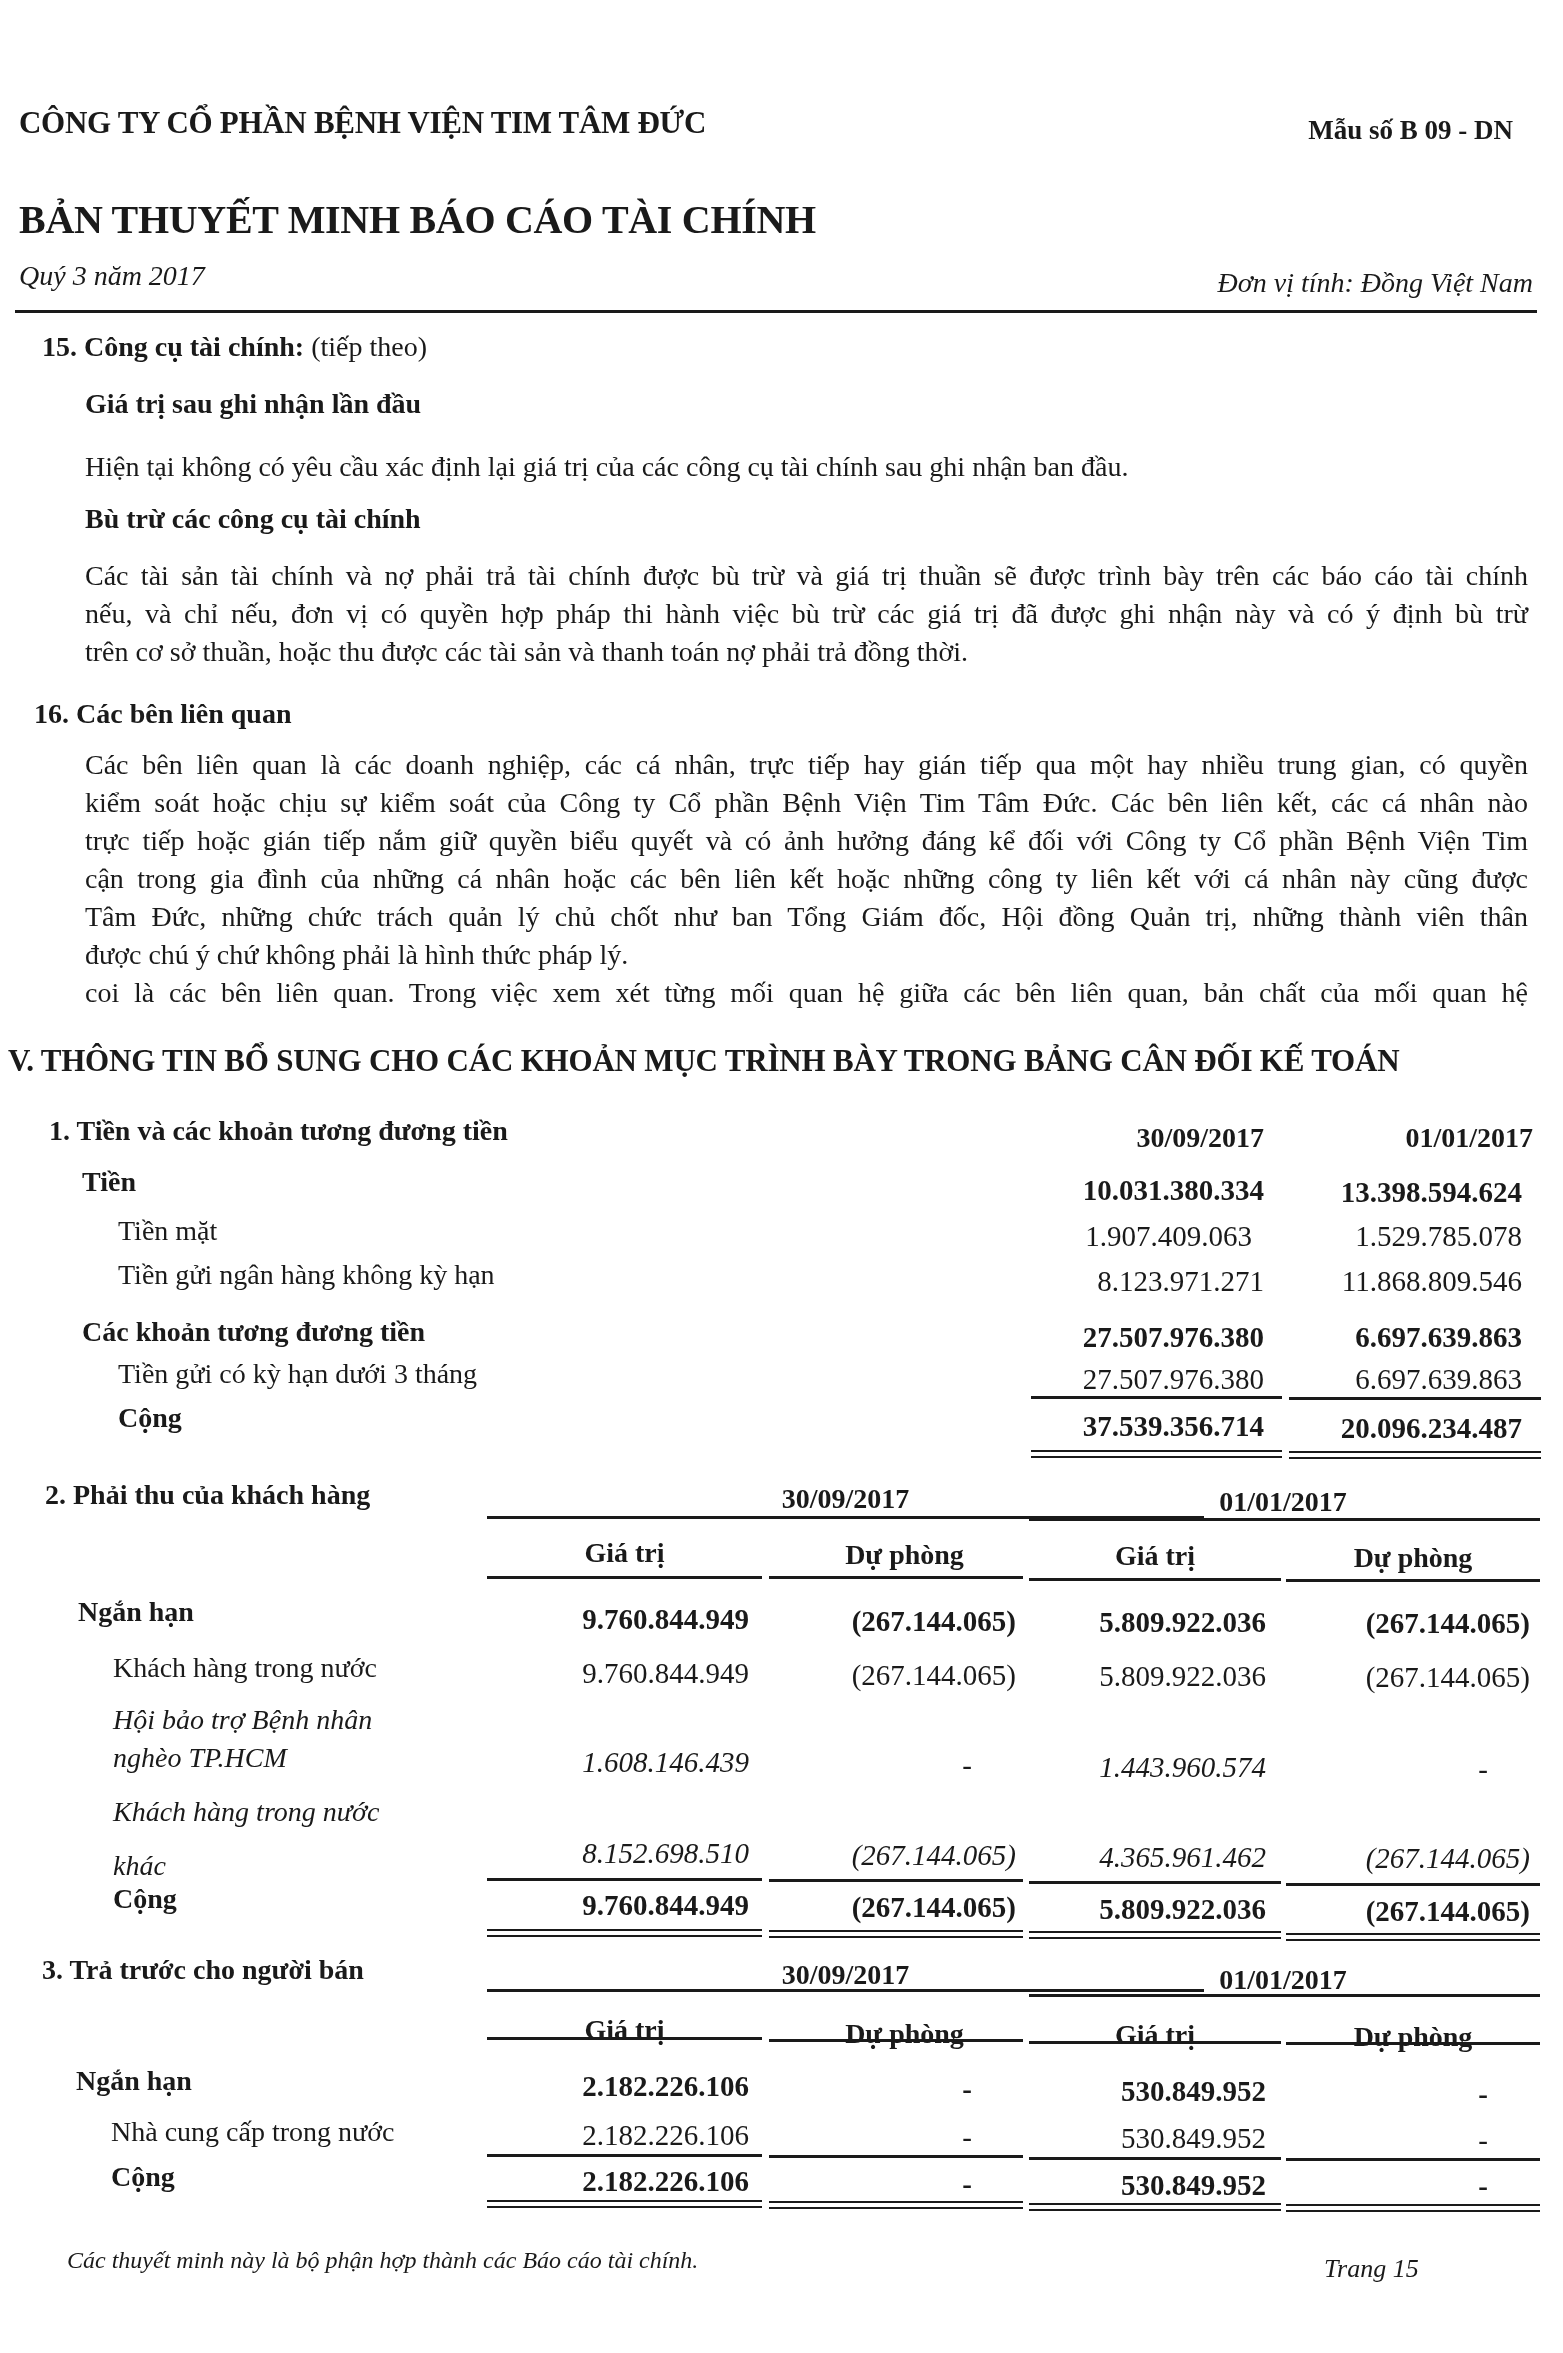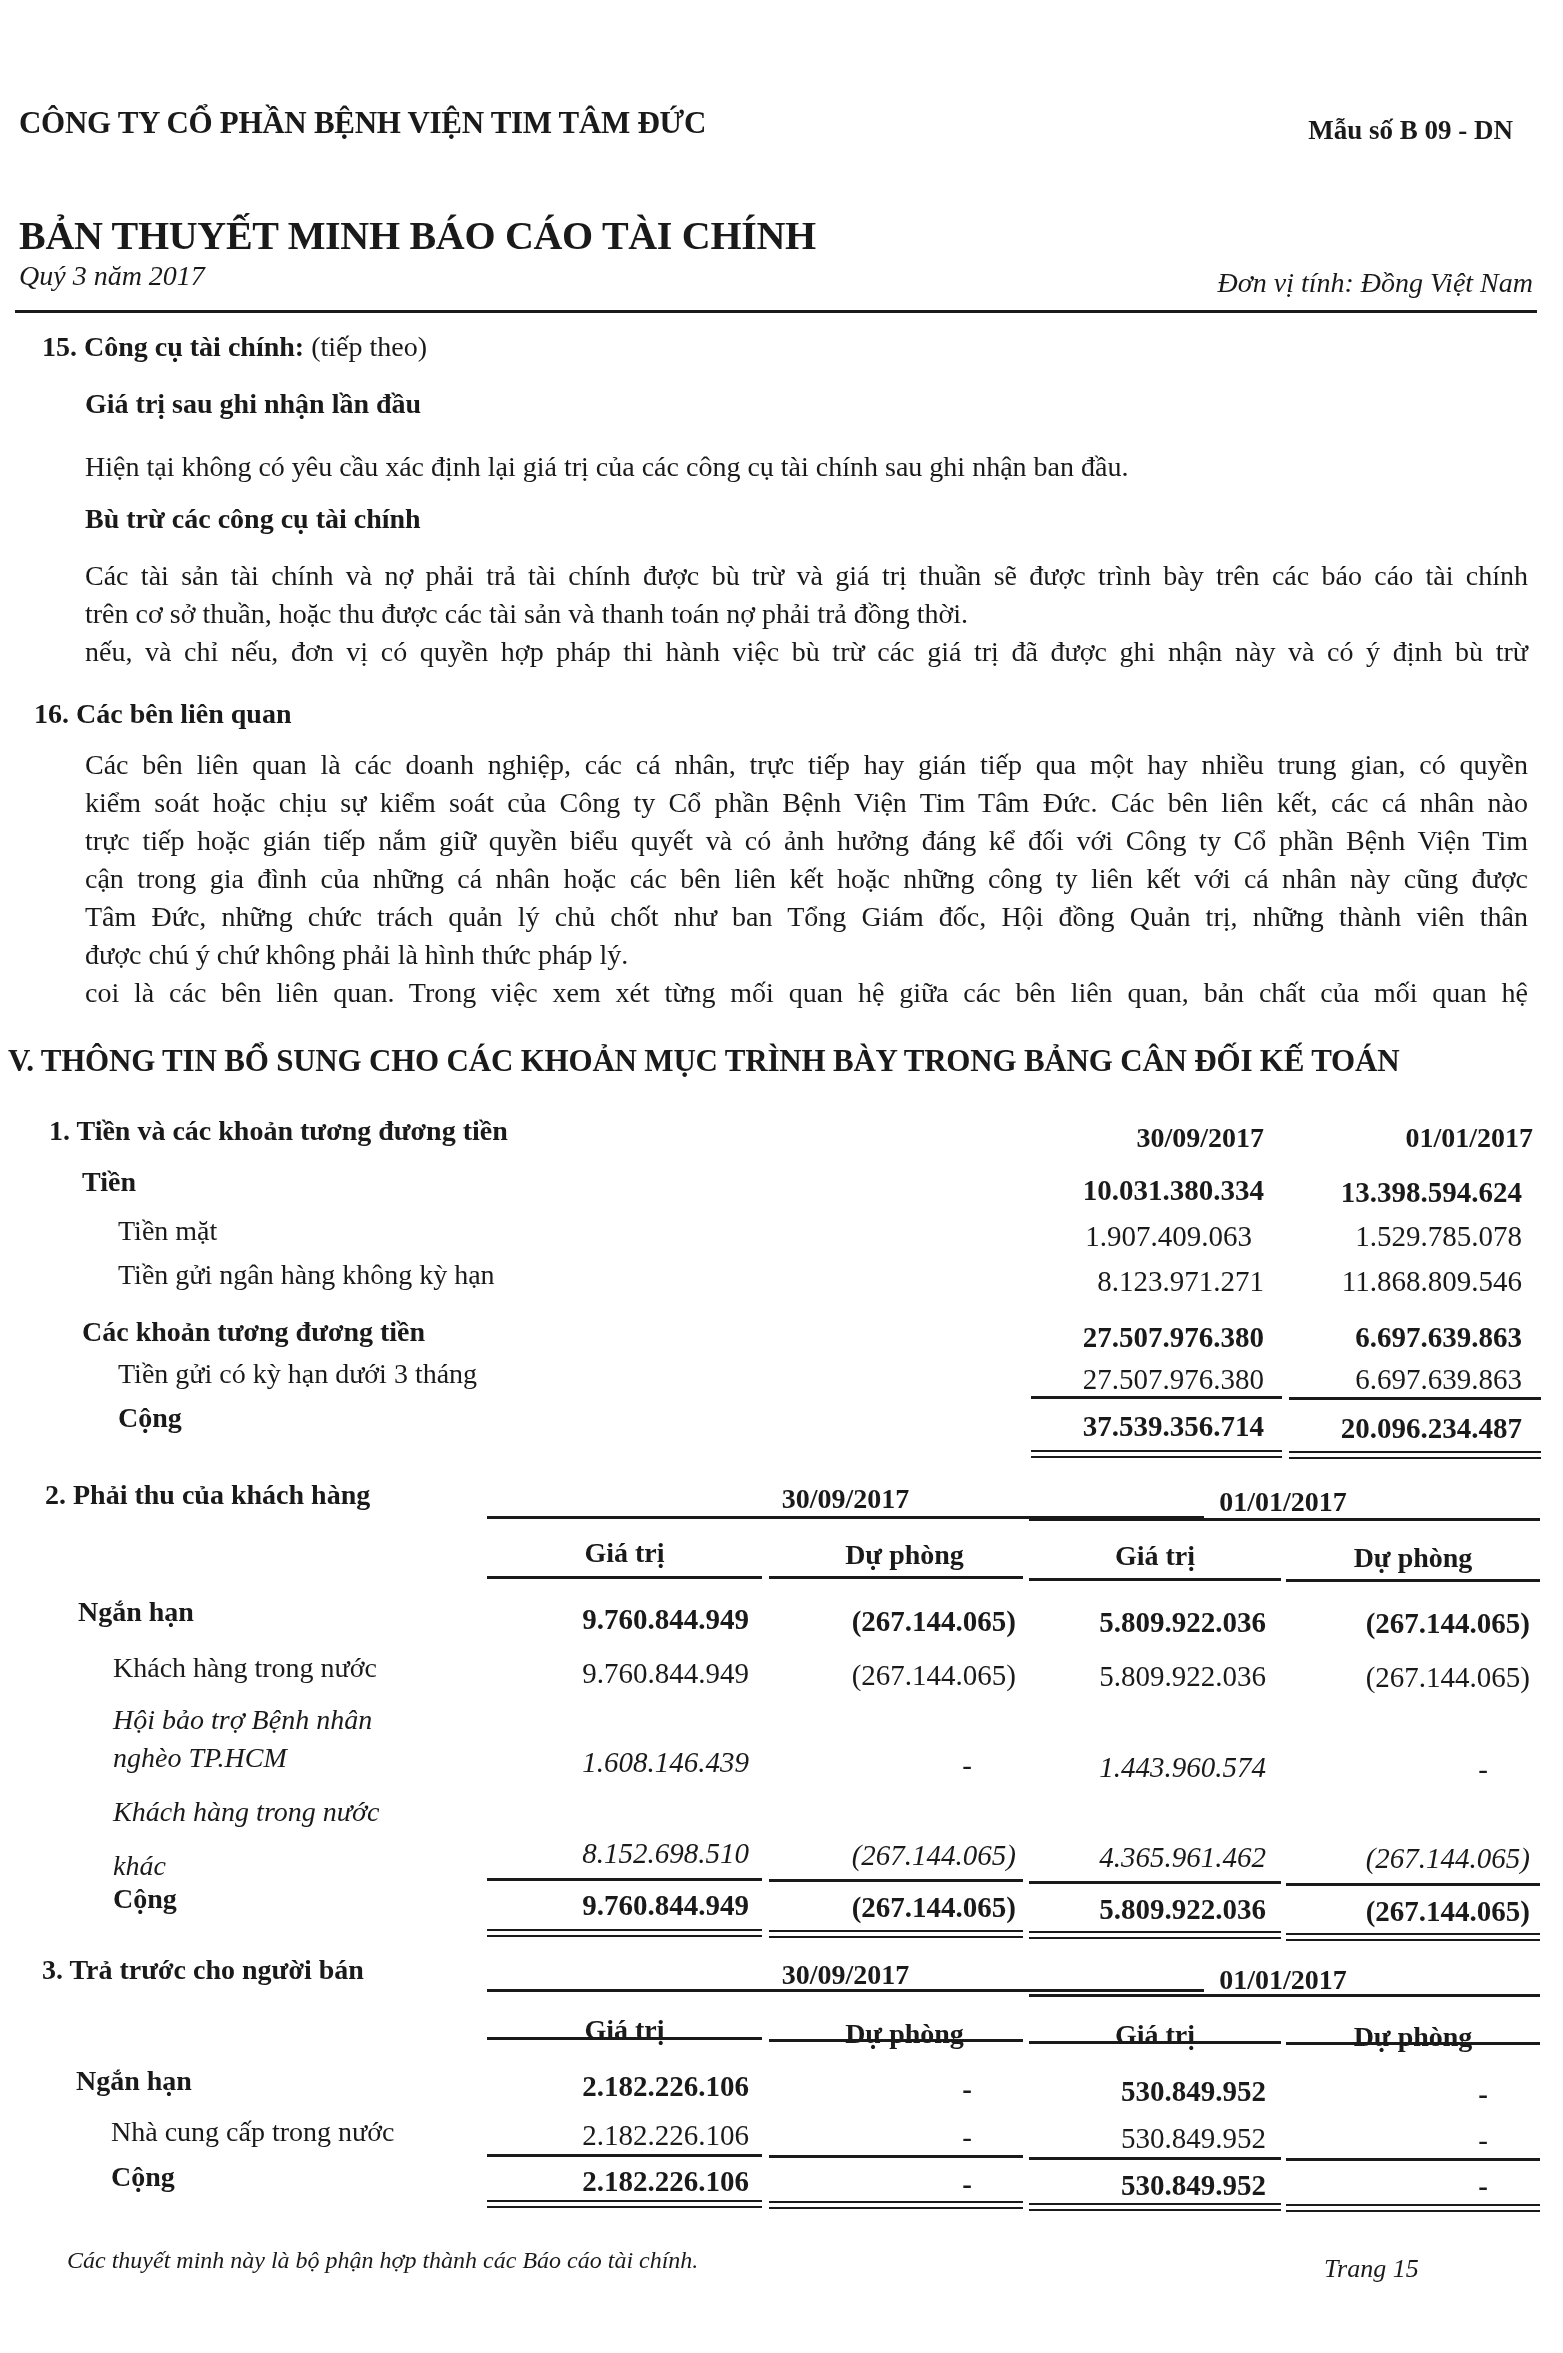--- a/index.html
+++ b/index.html
@@ -9,21 +9,21 @@
   }
   .abs { position: absolute; white-space: nowrap; }
   .b { font-weight: bold; }
   .i { font-style: italic; }
   .r { text-align: right; }
   .c { text-align: center; }
 
   
   .company { left: 19px; top: 105px; font-size: 31px; font-weight: bold; letter-spacing: -0.3px; }
   .form-code { right: 51px; top: 115px; font-size: 27px; font-weight: bold; }
-  .doc-title { left: 19px; top: 212px; font-size: 40px; font-weight: bold; letter-spacing: -0.3px; }
+  .doc-title { left: 19px; top: 196px; font-size: 40px; font-weight: bold; letter-spacing: -0.3px; }
   .period { left: 19px; top: 260px; font-size: 28px; font-style: italic; }
   .unit { right: 31px; top: 267px; font-size: 28px; font-style: italic; }
   .header-rule { position: absolute; left: 15px; right: 27px; top: 310px; height: 3.4px; background: #1a1a1a; }
 
   
   .h-num { font-size: 28px; font-weight: bold; }
   .sub-h { font-size: 28px; font-weight: bold; }
   .para {
     position: absolute; font-size: 28px; line-height: 38px; text-align: justify;
     white-space: normal;
@@ -54,22 +54,22 @@
 
 <div class="abs" style="left:34px; top:331px; font-size:28px;margin-left:8px;">
   <span class="b">15.</span>
   <span class="b">Công cụ tài chính:</span><span> (tiếp theo)</span>
 </div>
 <div class="abs sub-h" style="left:85px; top:388px;">Giá trị sau ghi nhận lần đầu</div>
 <div class="abs" style="left:85px; top:451px; font-size:28px;">Hiện tại không có yêu cầu xác định lại giá trị của các công cụ tài chính sau ghi nhận ban đầu.</div>
 <div class="abs sub-h" style="left:85px; top:503px;">Bù trừ các công cụ tài chính</div>
 <div class="para" style="left:85px; top:557px; width:1443px;">
   <span class="line">Các tài sản tài chính và nợ phải trả tài chính được bù trừ và giá trị thuần sẽ được trình bày trên các báo cáo tài chính</span>
+  <span class="line">nếu, và chỉ nếu, đơn vị có quyền hợp pháp thi hành việc bù trừ các giá trị đã được ghi nhận này và có ý định bù trừ</span>
   <span class="line last">trên cơ sở thuần, hoặc thu được các tài sản và thanh toán nợ phải trả đồng thời.</span>
-  <span class="line">nếu, và chỉ nếu, đơn vị có quyền hợp pháp thi hành việc bù trừ các giá trị đã được ghi nhận này và có ý định bù trừ</span>
 </div>
 
 <div class="abs h-num" style="left:34px; top:698px;">16. Các bên liên quan</div>
 <div class="para" style="left:85px; top:746px; width:1443px;">
   <span class="line">Các bên liên quan là các doanh nghiệp, các cá nhân, trực tiếp hay gián tiếp qua một hay nhiều trung gian, có quyền</span>
   <span class="line">kiểm soát hoặc chịu sự kiểm soát của Công ty Cổ phần Bệnh Viện Tim Tâm Đức. Các bên liên kết, các cá nhân nào</span>
   <span class="line">trực tiếp hoặc gián tiếp nắm giữ quyền biểu quyết và có ảnh hưởng đáng kể đối với Công ty Cổ phần Bệnh Viện Tim</span>
   <span class="line">cận trong gia đình của những cá nhân hoặc các bên liên kết hoặc những công ty liên kết với cá nhân này cũng được</span>
   <span class="line">Tâm Đức, những chức trách quản lý chủ chốt như ban Tổng Giám đốc, Hội đồng Quản trị, những thành viên thân</span>
   <span class="line last">được chú ý chứ không phải là hình thức pháp lý.</span>

